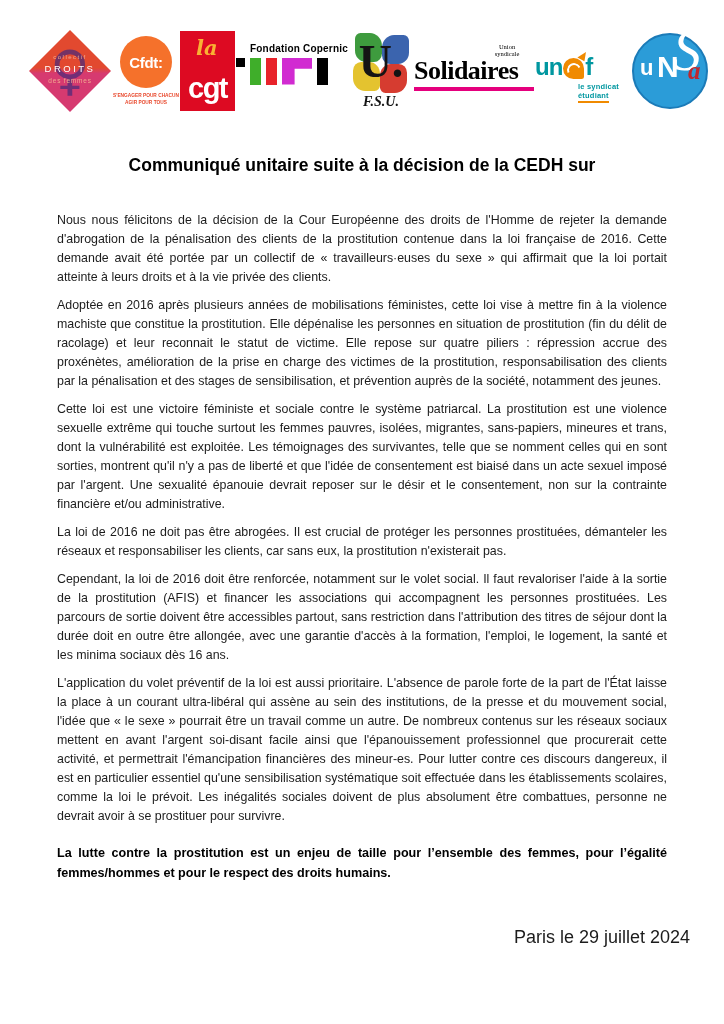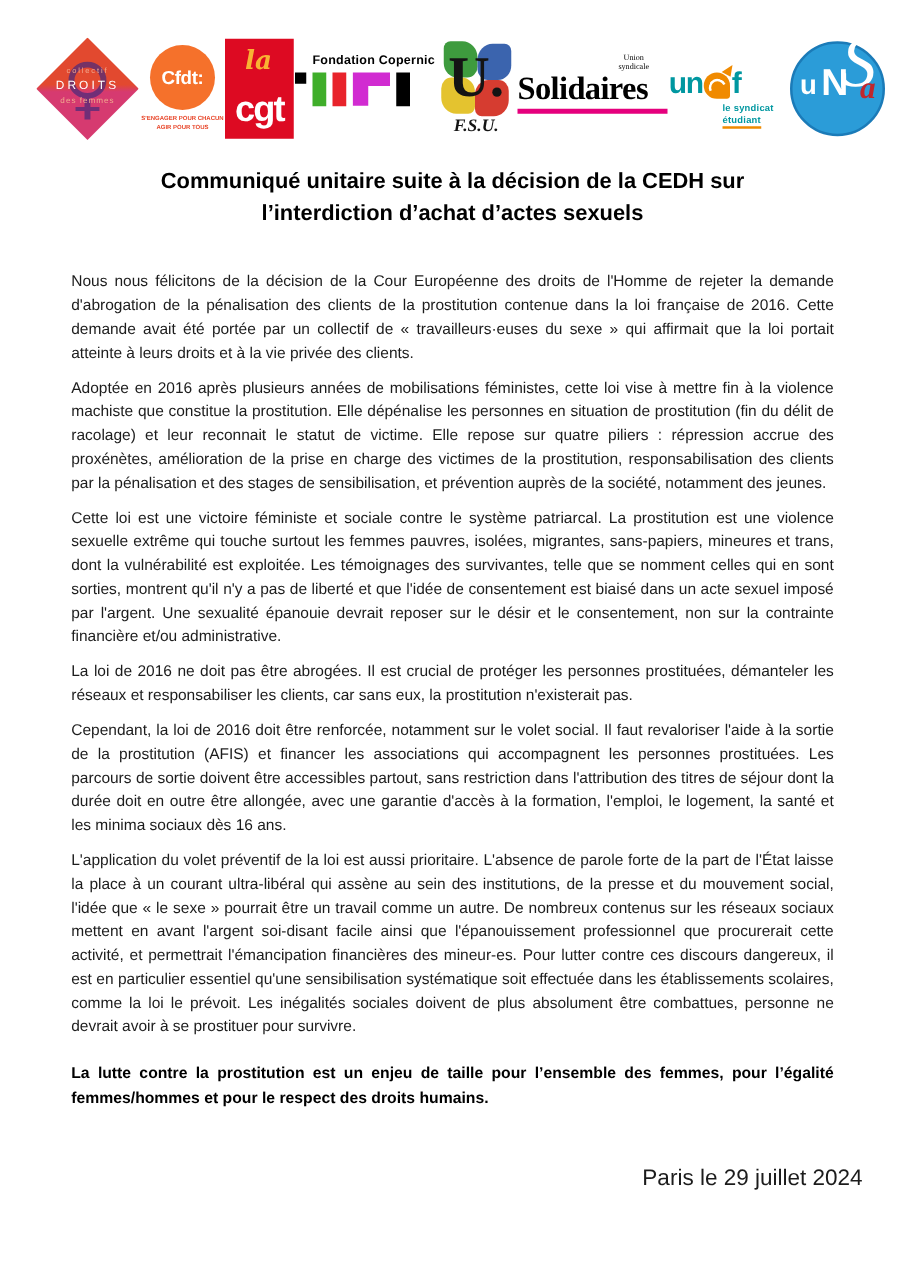--- a/index.html
+++ b/index.html
@@ -103,21 +103,21 @@
   .logo-unsa { position:relative; width:76px; height:76px; flex:0 0 auto; }
   .unsa-circle { position:absolute; inset:0; border-radius:50%; background:#2B9CD8; border:2px solid #1B7BB8; box-sizing:border-box; }
   .unsa-letter { position:absolute; color:#fff; }
   .unsa-u { left:8px; top:22px; font-weight:bold; font-size:22px; }
   .unsa-n { left:25px; top:17px; font-weight:bold; font-size:30px; }
   .unsa-s { left:41px; top:-10px; font-family:"Liberation Serif", serif; font-style:italic; font-size:56px; line-height:56px; }
   .unsa-a { left:56px; top:24px; font-family:"Liberation Serif", serif; font-style:italic; font-weight:bold; font-size:25px; color:#C0272D; }
 
   
   .doc-title {
-    margin-top:15px; text-align:center; font-weight:bold; font-size:17.5px;
+    margin-top:36px; text-align:center; font-weight:bold; font-size:17.5px;
     line-height:26px; color:#000;
   }
 
   
   .doc-body { padding:0 57px; margin-top:33px; font-size:12.4px; line-height:19px; text-align:justify; color:#1c1c1c; }
   .doc-body p { margin:0 0 9px 0; }
   .doc-conclusion { font-weight:bold; color:#000; margin-top:17px !important; font-size:12.6px; line-height:20px; }
   .doc-date { margin-top:44px; text-align:right; padding-right:34px; font-size:18px; color:#1c1c1c; }
 </style>
 </head>
@@ -197,21 +197,20 @@
       <div class="unsa-letter unsa-u">u</div>
       <div class="unsa-letter unsa-n">N</div>
       <div class="unsa-letter unsa-s">S</div>
       <div class="unsa-letter unsa-a">a</div>
     </div>
 
   </div>
 
   <div class="doc-title">
     <div>Communiqué unitaire suite à la décision de la CEDH sur</div>
-    <div>l’interdiction d’achat d’actes sexuels</div>
   </div>
 
   <div class="doc-body">
     <p>Nous nous félicitons de la décision de la Cour Européenne des droits de l'Homme de rejeter la demande d'abrogation de la pénalisation des clients de la prostitution contenue dans la loi française de 2016. Cette demande avait été portée par un collectif de « travailleurs·euses du sexe » qui affirmait que la loi portait atteinte à leurs droits et à la vie privée des clients.</p>
     <p>Adoptée en 2016 après plusieurs années de mobilisations féministes, cette loi vise à mettre fin à la violence machiste que constitue la prostitution. Elle dépénalise les personnes en situation de prostitution (fin du délit de racolage) et leur reconnait le statut de victime. Elle repose sur quatre piliers : répression accrue des proxénètes, amélioration de la prise en charge des victimes de la prostitution, responsabilisation des clients par la pénalisation et des stages de sensibilisation, et prévention auprès de la société, notamment des jeunes.</p>
     <p>Cette loi est une victoire féministe et sociale contre le système patriarcal. La prostitution est une violence sexuelle extrême qui touche surtout les femmes pauvres, isolées, migrantes, sans-papiers, mineures et trans, dont la vulnérabilité est exploitée. Les témoignages des survivantes, telle que se nomment celles qui en sont sorties, montrent qu'il n'y a pas de liberté et que l'idée de consentement est biaisé dans un acte sexuel imposé par l'argent. Une sexualité épanouie devrait reposer sur le désir et le consentement, non sur la contrainte financière et/ou administrative.</p>
     <p>La loi de 2016 ne doit pas être abrogées. Il est crucial de protéger les personnes prostituées, démanteler les réseaux et responsabiliser les clients, car sans eux, la prostitution n'existerait pas.</p>
     <p>Cependant, la loi de 2016 doit être renforcée, notamment sur le volet social. Il faut revaloriser l'aide à la sortie de la prostitution (AFIS) et financer les associations qui accompagnent les personnes prostituées. Les parcours de sortie doivent être accessibles partout, sans restriction dans l'attribution des titres de séjour dont la durée doit en outre être allongée, avec une garantie d'accès à la formation, l'emploi, le logement, la santé et les minima sociaux dès 16 ans.</p>
     <p>L'application du volet préventif de la loi est aussi prioritaire. L'absence de parole forte de la part de l'État laisse la place à un courant ultra-libéral qui assène au sein des institutions, de la presse et du mouvement social, l'idée que « le sexe » pourrait être un travail comme un autre. De nombreux contenus sur les réseaux sociaux mettent en avant l'argent soi-disant facile ainsi que l'épanouissement professionnel que procurerait cette activité, et permettrait l'émancipation financières des mineur-es. Pour lutter contre ces discours dangereux, il est en particulier essentiel qu'une sensibilisation systématique soit effectuée dans les établissements scolaires, comme la loi le prévoit. Les inégalités sociales doivent de plus absolument être combattues, personne ne devrait avoir à se prostituer pour survivre.</p>
     <p class="doc-conclusion">La lutte contre la prostitution est un enjeu de taille pour l’ensemble des femmes, pour l’égalité femmes/hommes et pour le respect des droits humains.</p>

